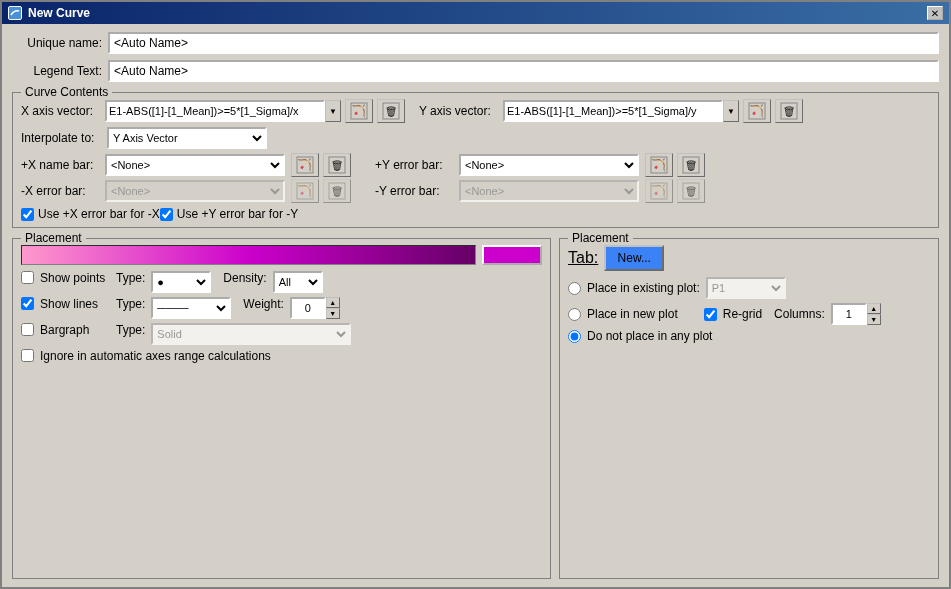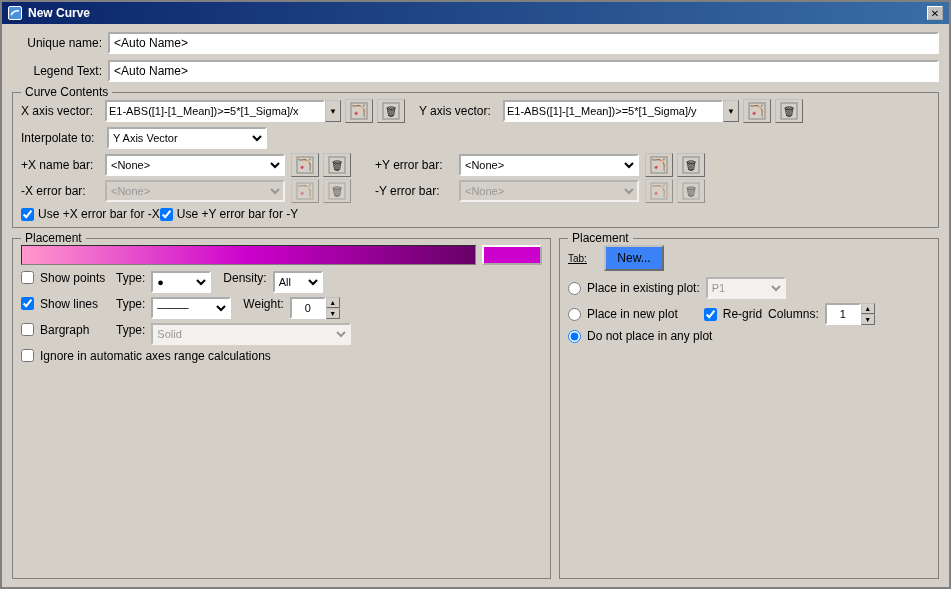--- a/index.html
+++ b/index.html
@@ -206,21 +206,21 @@
     .weight-label {
       font-size: 12px;
     }
     .tab-row {
       display: flex;
       align-items: center;
       gap: 6px;
       margin-bottom: 6px;
     }
     .tab-label {
-      font-size: 10px;
+      font-size: 16px;
       min-width: 30px;
       text-decoration: underline;
     }
     .radio-row {
       display: flex;
       align-items: center;
       gap: 6px;
       margin-bottom: 4px;
     }
     .radio-label {
@@ -520,21 +520,21 @@
           <select style="width:80px;" disabled="">
             <option>P1</option>
           </select>
         </div>
 
         <div class="radio-row">
           <input type="radio" name="placement" style="">
           <span class="radio-label">Place in new plot</span>
           <input type="checkbox" style="margin-left: 20px;" checked="">
           <span>Re-grid</span>
-          <span style="">Columns:</span>
+          <span style="margin-left:6px;">Columns:</span>
           <div class="spinbox-wrapper">
             <input type="text" style="width: 36px; height: 22px; border: 2px inset rgb(255, 255, 255); text-align: center; font-size: 11px;" value="1">
             <div class="spinbox-arrows">
               <div class="spin-up">▲</div>
               <div class="spin-down">▼</div>
             </div>
           </div>
         </div>
 
         <div class="radio-row">

